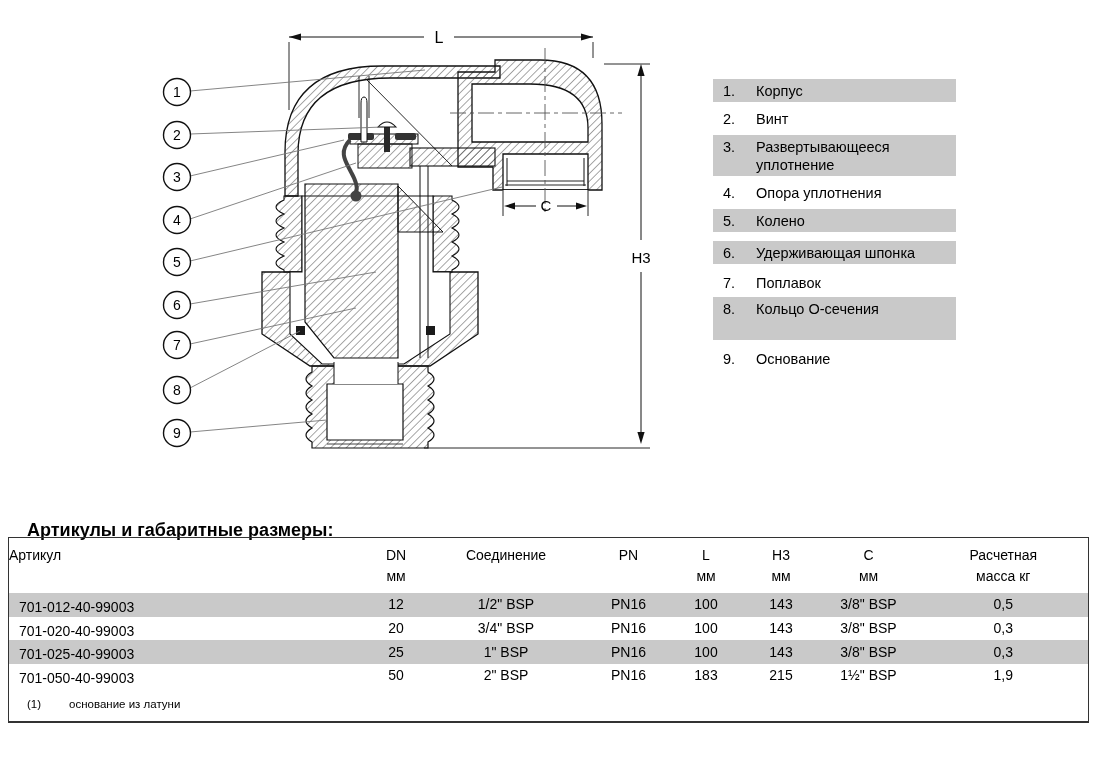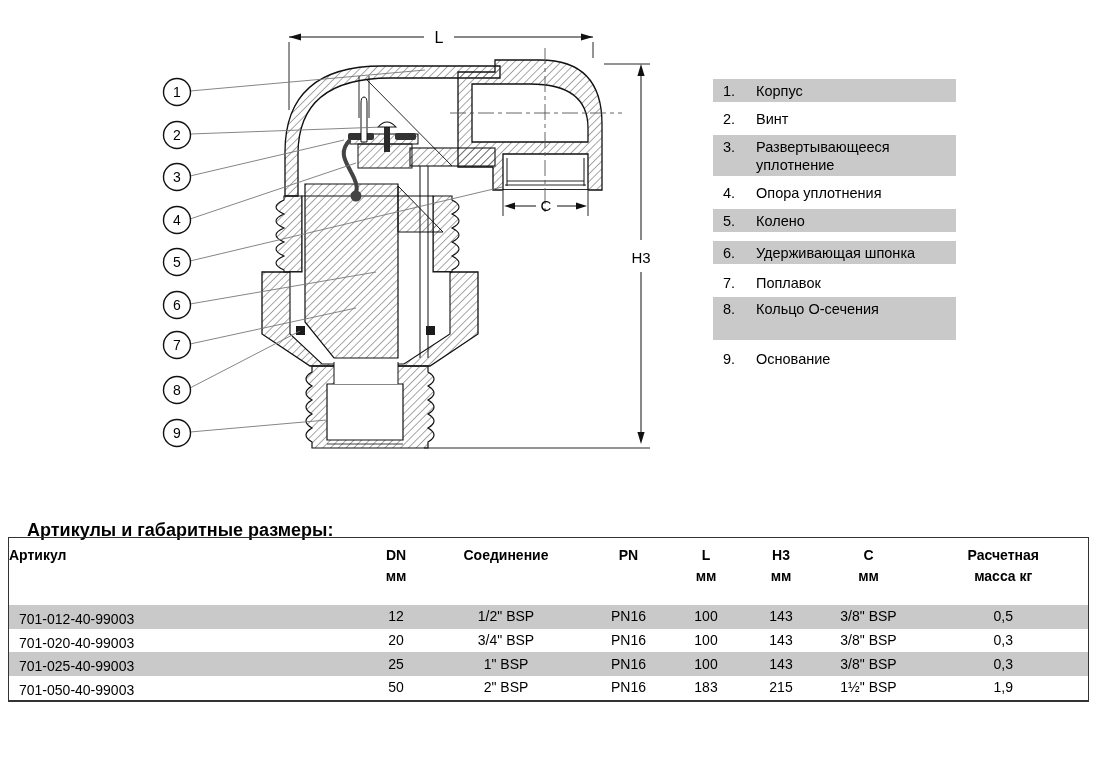--- a/index.html
+++ b/index.html
@@ -25,23 +25,23 @@
   .pnum { width:33px; flex:none; }
 
   
   .tbl-title { position:absolute; left:11px; top:504px; margin:16px; font-size:18px; font-weight:bold; }
   table.dims {
     position:absolute; left:8px; top:537px; width:1080px;
     border-collapse:collapse; font-size:14px;
     border:1.4px solid #333; border-bottom:2.4px solid #333;
     table-layout:fixed;
   }
-  table.dims th { font-weight:bold; text-align:center; padding:0; }
+  table.dims th { font-weight:normal; text-align:center; padding:0; }
   table.dims thead tr.hr1 th { padding:9px 0 3px; }
-  table.dims thead tr.hr2 th { padding:2px 0 21px; }
+  table.dims thead tr.hr2 th { padding:2px 0 9px; }
   table.dims td { text-align:center; padding:0; height:19px; line-height:19px;margin-left:40px; }
   table.dims .c-art, table.dims td.c-art { text-align:left; padding-left:10px; }
   table.dims tr.shaded { background:#c9c9c9; }
   sup.note { font-size:10px; margin-left:6px; }
   tr.fnrow td { text-align:left; padding:10px 0 10px 18px; font-size:11.5px; height:auto; line-height:13px; }
   tr.fnrow .fntext { margin-left:28px; }
 </style>
 </head>
 <body>
 
@@ -290,14 +290,19 @@
     <tr>
       <td class="c-art"><span>701-050-40-99003</span><sup class="note"></sup></td>
       <td>50</td>
       <td>2" BSP</td>
       <td>PN16</td>
       <td>183</td>
       <td>215</td>
       <td>1½" BSP</td>
       <td>1,9</td>
     </tr>
+    <tr class="fnrow">
+      <td colspan="8">
+        <span>(1)</span><span class="fntext">основание из латуни</span>
+      </td>
+    </tr>
   </tbody>
 </table>
 
 </body></html>

